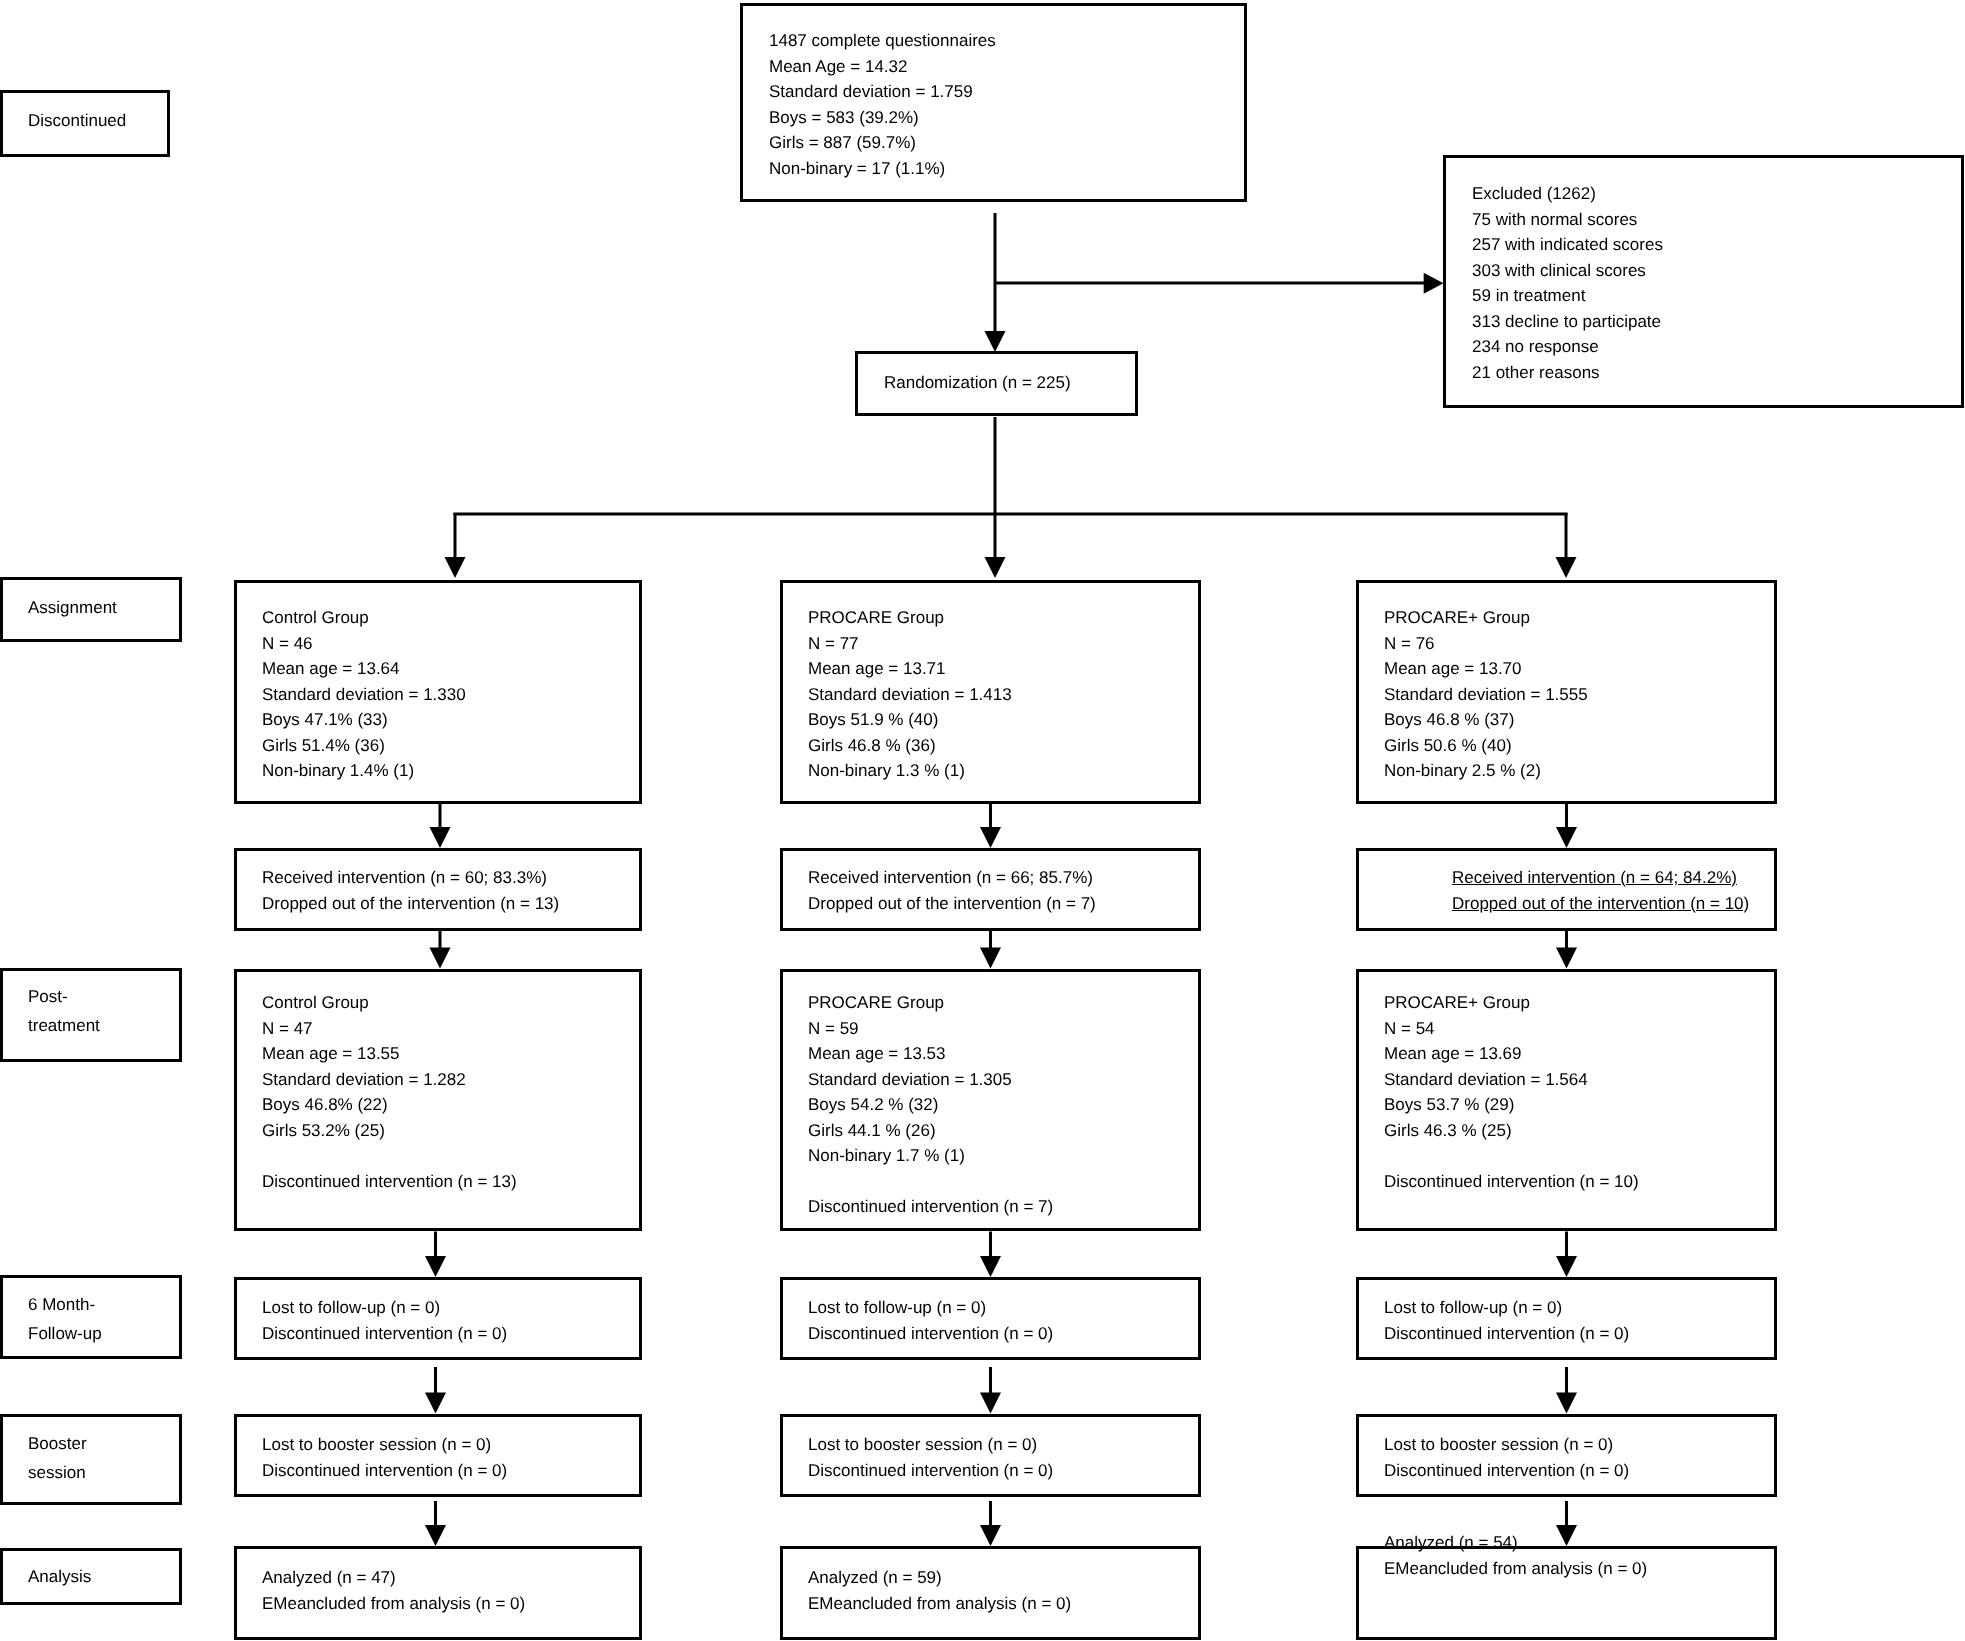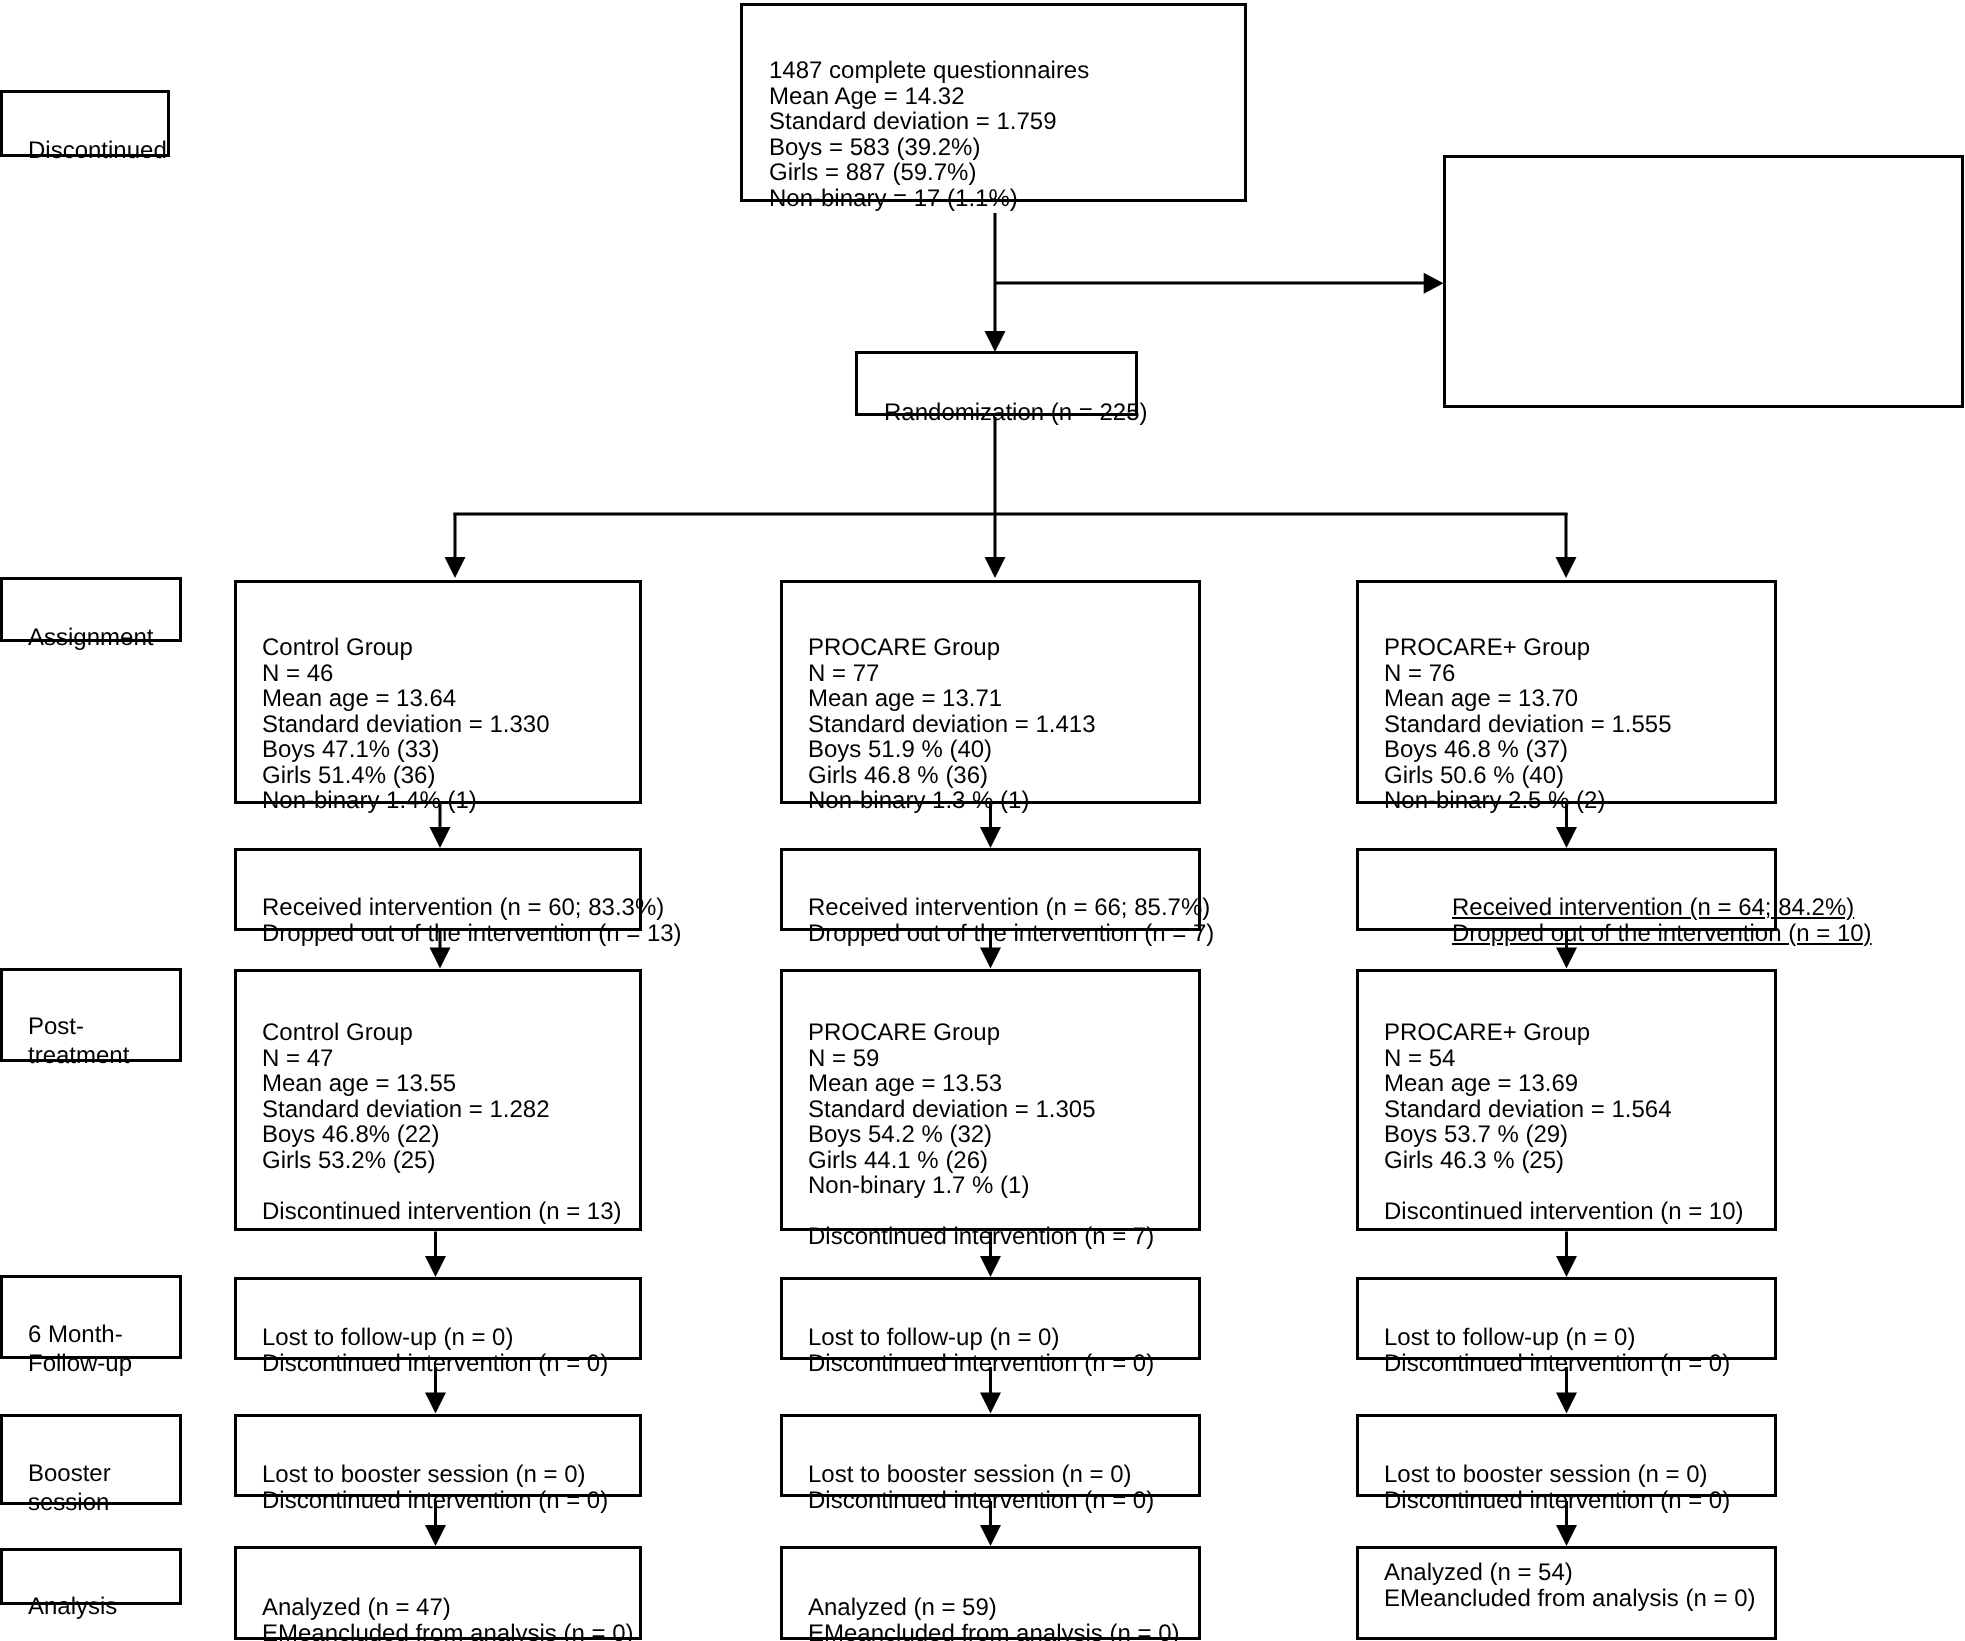--- a/index.html
+++ b/index.html
@@ -1,20 +1,20 @@
 <!DOCTYPE html>
 <html><head>
 <meta charset="utf-8">
 <title>CONSORT flow diagram</title>
 <style>
   html,body{margin:0;padding:0;background:#ffffff;}
   body{width:1965px;height:1641px;overflow:hidden;font-family:"Liberation Sans",sans-serif;color:#000;}
   #page{position:relative;width:1965px;height:1641px;background:#fff;}
   .nbox{position:absolute;box-sizing:border-box;border:3px solid #000;background:#fff;}
-  .tx{position:absolute;white-space:pre;font-size:24px;line-height:25.5px;-webkit-font-smoothing:antialiased;text-rendering:geometricPrecision;will-change:transform;margin-top:30px;}
+  .tx{position:absolute;white-space:pre;font-size:17px;line-height:25.5px;-webkit-font-smoothing:antialiased;text-rendering:geometricPrecision;will-change:transform;}
   .tx > div{min-height:1px;}
   .tx > div.blank::before{content:"\00a0";}
   svg.ar{position:absolute;left:0;top:0;}
 </style>
 </head>
 <body>
 
 <div id="page">
 <svg class="ar" width="1965" height="1641" viewBox="0 0 1965 1641">
 <line x1="995" y1="213" x2="995" y2="332" stroke="#000" stroke-width="3"></line>
@@ -67,20 +67,21 @@
 <div class="tx" style="left:28px;top:983.35px;line-height:28.6px;"><div>Post-</div><div>treatment</div></div>
 <div class="nbox" style="left:0px;top:1275px;width:182px;height:84px;"></div>
 <div class="tx" style="left:28px;top:1290.55px;line-height:28.6px;"><div>6 Month-</div><div>Follow-up</div></div>
 <div class="nbox" style="left:0px;top:1414px;width:182px;height:91px;"></div>
 <div class="tx" style="left:28px;top:1429.95px;line-height:28.6px;"><div>Booster</div><div>session</div></div>
 <div class="nbox" style="left:0px;top:1548px;width:182px;height:57px;"></div>
 <div class="tx" style="left:28px;top:1563.3px;line-height:27.7px;text-align:center;"><div>Analysis</div></div>
 <div class="nbox" style="left:740px;top:3px;width:507px;height:199px;"></div>
 <div class="tx" style="left:769px;top:27.8px;"><div>1487 complete questionnaires</div><div>Mean Age = 14.32</div><div>Standard deviation = 1.759</div><div>Boys = 583 (39.2%)</div><div>Girls = 887 (59.7%)</div><div>Non-binary = 17 (1.1%)</div></div>
 <div class="nbox" style="left:1443px;top:155px;width:521px;height:253px;"></div>
+<div class="tx" style="left:1472px;top:181px;"><div>Excluded (1262)</div><div>75 with normal scores</div><div>257 with indicated scores</div><div>303 with clinical scores</div><div>59 in treatment</div><div>313 decline to participate</div><div>234 no response</div><div>21 other reasons</div></div>
 <div class="nbox" style="left:855px;top:351px;width:283px;height:65px;"></div>
 <div class="tx" style="left:884px;top:370.2px;"><div>Randomization (n = 225)</div></div>
 <div class="nbox" style="left:234px;top:580px;width:408px;height:224px;"></div>
 <div class="tx" style="left:262px;top:604.8px;"><div>Control Group</div><div>N = 46</div><div>Mean age = 13.64</div><div>Standard deviation = 1.330</div><div>Boys 47.1% (33)</div><div>Girls 51.4% (36)</div><div>Non-binary 1.4% (1)</div></div>
 <div class="nbox" style="left:234px;top:848px;width:408px;height:83px;"></div>
 <div class="tx" style="left:262px;top:865px;"><div>Received intervention (n = 60; 83.3%)</div><div>Dropped out of the intervention (n = 13)</div></div>
 <div class="nbox" style="left:234px;top:968.5px;width:408px;height:262px;"></div>
 <div class="tx" style="left:262px;top:989.6px;"><div>Control Group</div><div>N = 47</div><div>Mean age = 13.55</div><div>Standard deviation = 1.282</div><div>Boys 46.8% (22)</div><div>Girls 53.2% (25)</div><div class="blank"></div><div>Discontinued intervention (n = 13)</div></div>
 <div class="nbox" style="left:234px;top:1277px;width:408px;height:83px;"></div>
 <div class="tx" style="left:262px;top:1295.1px;"><div>Lost to follow-up (n = 0)</div><div>Discontinued intervention (n = 0)</div></div>

